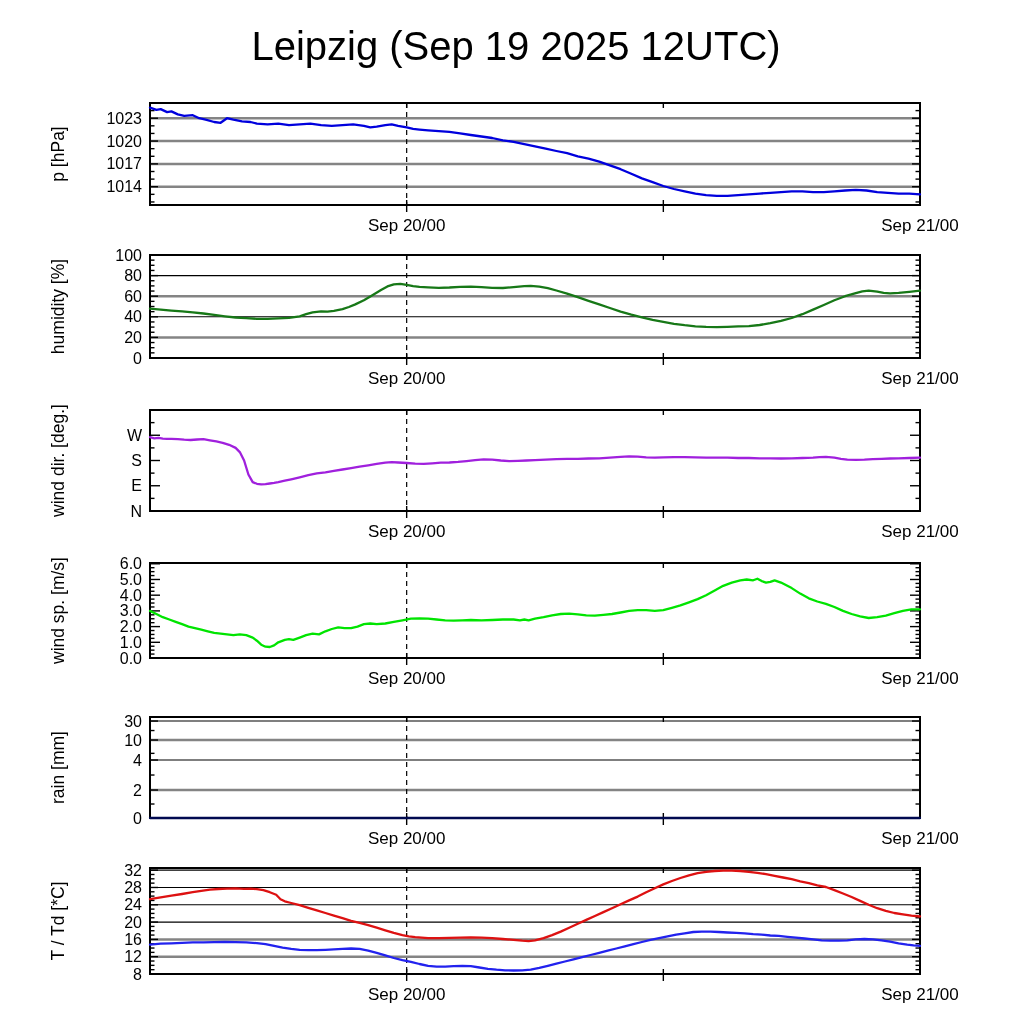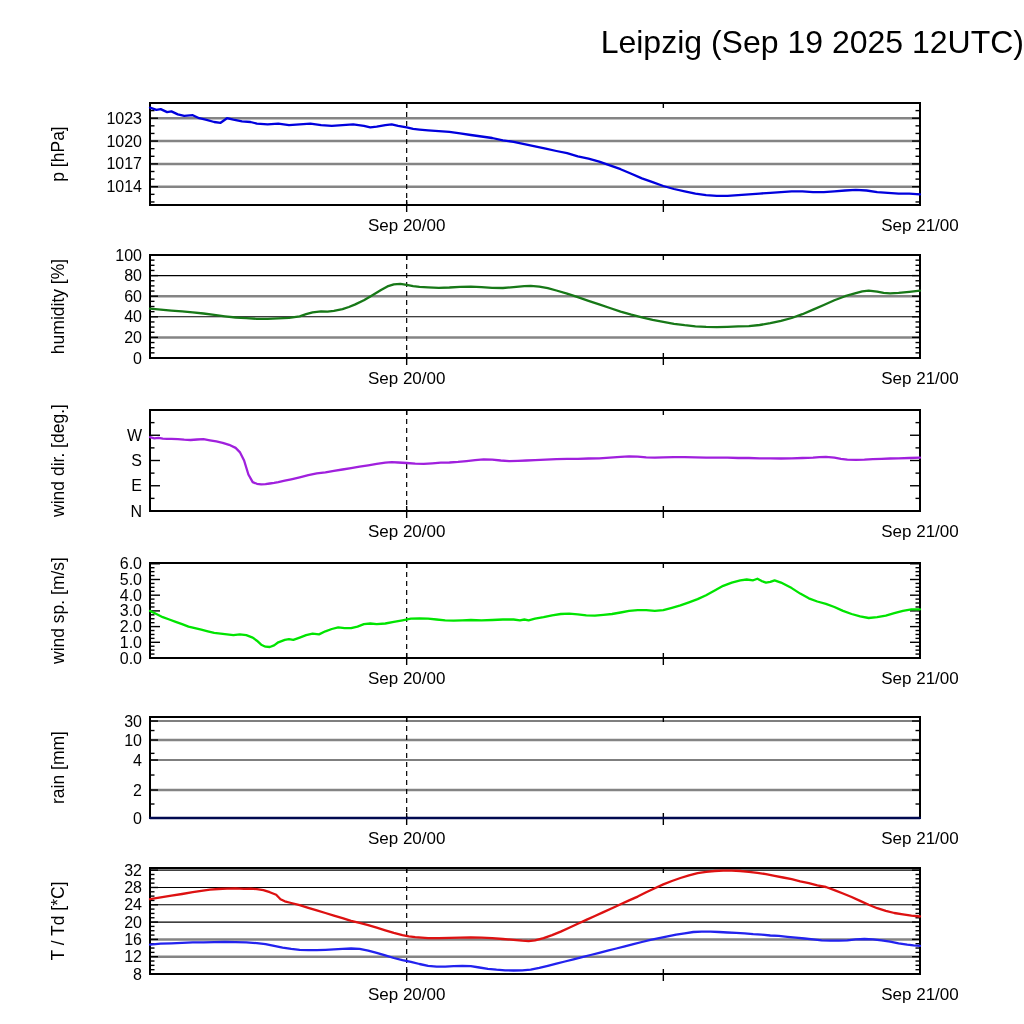--- a/index.html
+++ b/index.html
@@ -1,18 +1,18 @@
 <!DOCTYPE html>
 <html><head>
 <meta charset="utf-8">
 <style>
   html,body{margin:0;padding:0;background:#ffffff;}
   body{width:1024px;height:1024px;position:relative;font-family:"Liberation Sans",sans-serif;overflow:hidden;}
-  .title{position:absolute;top:24px;left:8px;width:1016px;text-align:right;
-         font-size:32px;color:#000;letter-spacing:0px;}
+  .title{position:absolute;top:24px;left:8px;width:1016px;text-align:center;
+         font-size:40px;color:#000;letter-spacing:0px;}
   svg{position:absolute;top:0;left:0;}
   .tick{font-family:"Liberation Sans",sans-serif;font-size:16px;fill:#000;}
   .xlab{font-family:"Liberation Sans",sans-serif;font-size:17px;fill:#000;}
   .ylab{font-family:"Liberation Sans",sans-serif;font-size:17.5px;fill:#000;}
 </style>
 </head>
 <body>
 
 <div class="title">Leipzig (Sep 19 2025 12UTC)</div>
 <svg id="chart" width="1024" height="1024" viewBox="0 0 1024 1024">

